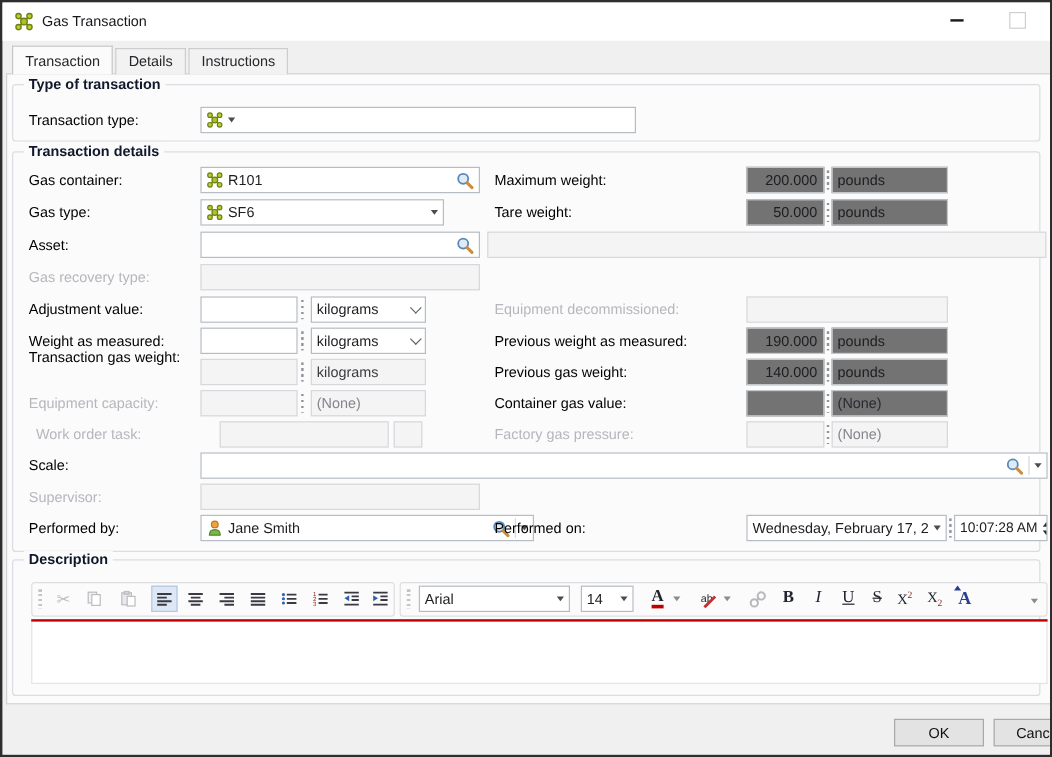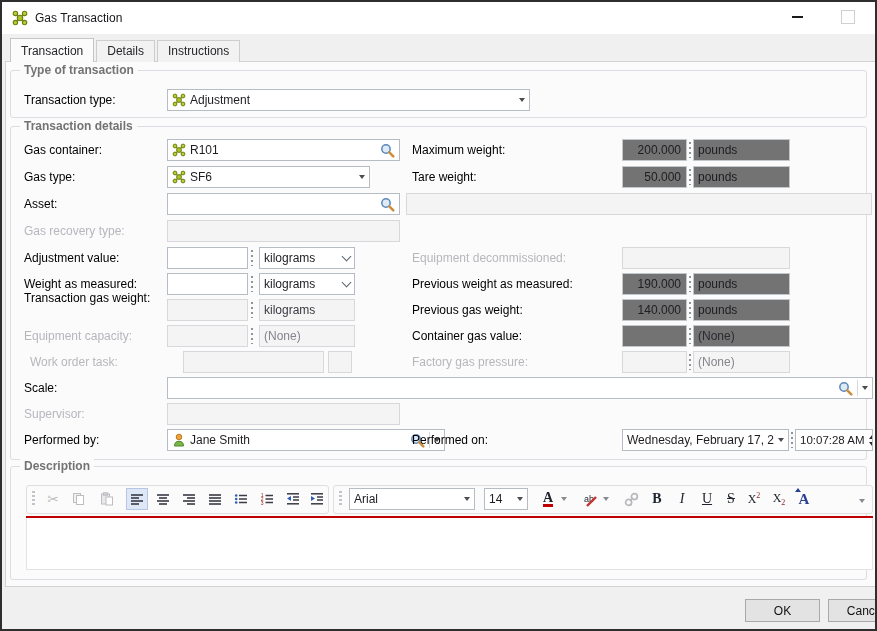--- a/index.html
+++ b/index.html
@@ -8,21 +8,21 @@
   .titlebar{position:absolute;left:0;top:0;right:0;height:32px;background:#ffffff}
   .title{position:absolute;left:33px;top:9px;color:#17171c}
   .winbtn{position:absolute;top:0;width:44px;height:30px;display:flex;align-items:center;justify-content:center;cursor:default}
   .minbar{width:11px;height:2px;background:#1a1a1a}
   .maxbox{width:12px;height:12px;border:1px solid #cfcfcf}
   .tabs{position:absolute;left:8px;top:37px;height:23px;display:flex;align-items:flex-end;gap:2px;z-index:5}
   .tab{height:21px;line-height:21px;padding:0 10px;background:#f2f2f2;border:1px solid #cdcdcd;border-bottom:none;color:#26262c}
   .tab.active{height:23px;line-height:24px;background:#fbfbfb;border-color:#c6c6c6;z-index:6}
   .page{position:absolute;left:3px;top:59px;width:871px;height:526px;background:#fbfbfb;border:1px solid #d2d2d2;box-sizing:border-box}
   .gb{position:absolute;border:1px solid #dcdce3;border-radius:3px;z-index:1}
-  .gbt{position:absolute;background:#fbfbfb;padding:0 4px;font-weight:bold;color:#737373;z-index:2}
+  .gbt{position:absolute;background:#fbfbfb;padding:0 4px;font-weight:bold;color:#0f172a;z-index:2}
   .lbl{position:absolute;color:#000000;white-space:nowrap;z-index:2}
   .lbl.dis{color:#b6b6bd}
   .fld{position:absolute;height:22px;box-sizing:border-box;background:#fff;border:1px solid #b6bcc3;
        display:flex;align-items:center;padding:0 4px;gap:4px;white-space:nowrap;overflow:hidden;z-index:2}
   .fld.dis{background:#f4f4f5;border-color:#d8d8dc;color:#85858c}
   .fld.ro{background:#737373;border-color:#c3c8cd}
   .num{justify-content:flex-end;padding-right:5px}
   .grow{flex:1}
   .tri{width:0;height:0;border-left:3.5px solid transparent;border-right:3.5px solid transparent;border-top:4px solid #4b4b52}
   .tri.gray{border-top-color:#8a8a92}
@@ -96,21 +96,20 @@
             <line x1="7" y1="7" x2="3" y2="11"></line>
             <line x1="7" y1="7" x2="11" y2="11"></line>
           </g>
           <circle cx="3" cy="3" r="1.9" fill="#b8d12e" stroke="#6f7f15"></circle>
           <circle cx="11" cy="3" r="1.9" fill="#b8d12e" stroke="#6f7f15"></circle>
           <circle cx="3" cy="11" r="1.9" fill="#b8d12e" stroke="#6f7f15"></circle>
           <circle cx="11" cy="11" r="1.9" fill="#b8d12e" stroke="#6f7f15"></circle>
           <circle cx="7" cy="7" r="2.4" fill="#a9c523" stroke="#6f7f15"></circle>
         </svg>
     </span>
-    <span class="grow">Adjustment</span>
     <span class="tri"></span>
   </div>
 
   <div class="gb" style="left:8px;top:124px;width:855px;height:332px"></div>
   <div class="gbt" style="left:18px;top:117px">Transaction details</div>
 
   <div class="lbl" style="left:22px;top:141px">Gas container:</div>
   <div class="fld" style="left:165px;top:137px;width:233px">
     <span>
       <svg width="14" height="14" viewBox="0 0 14 14">

